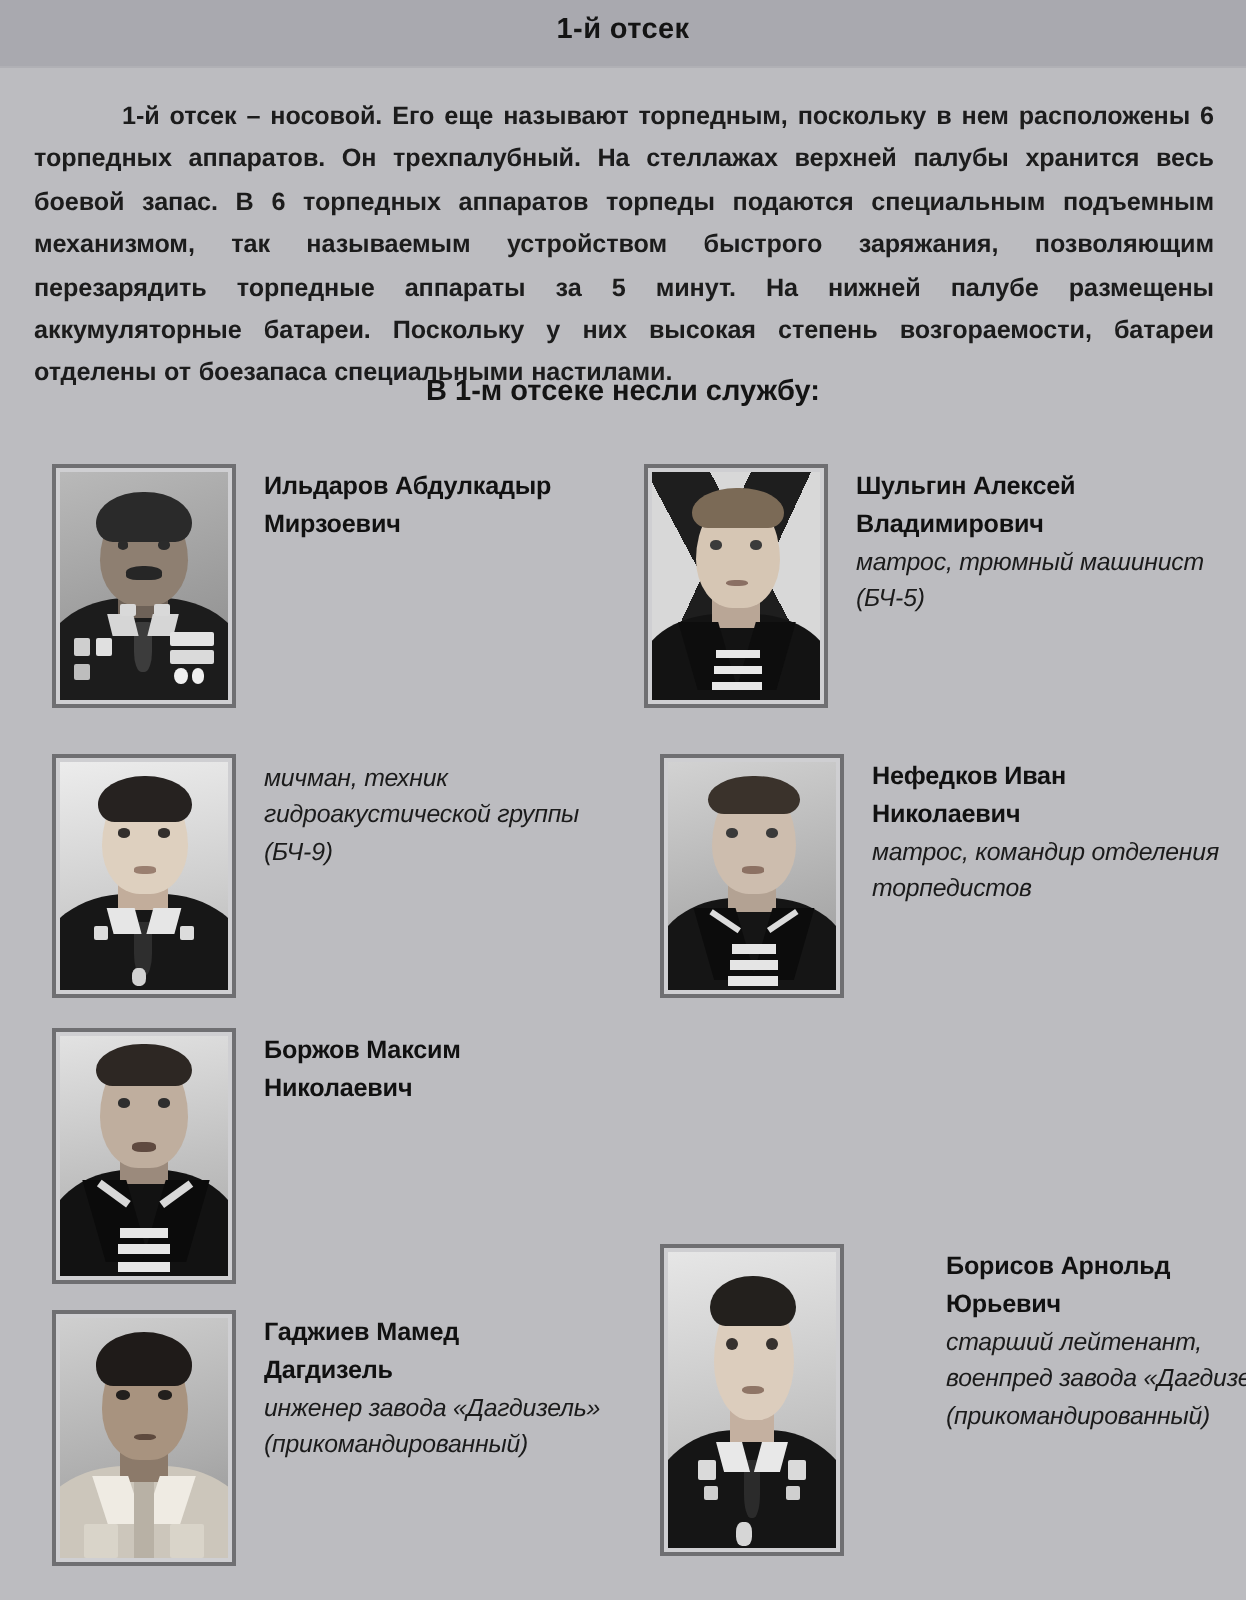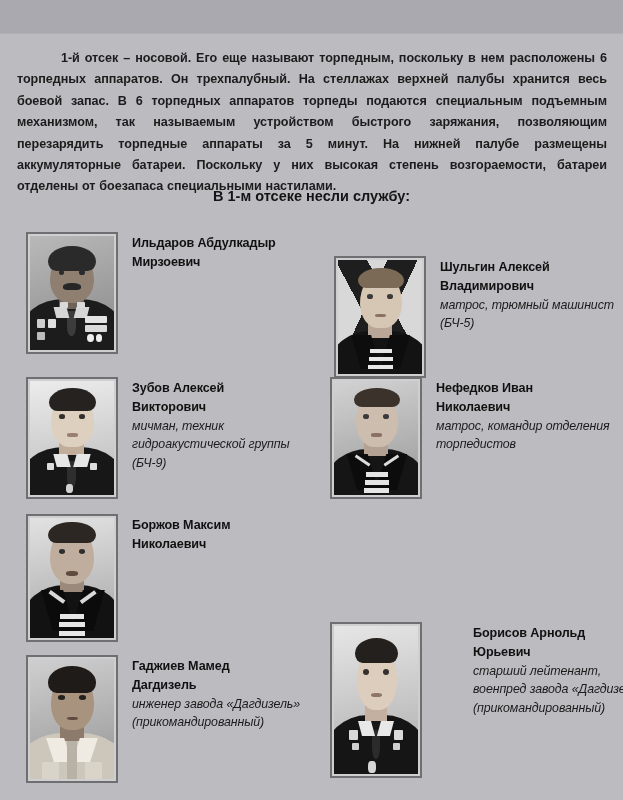--- a/index.html
+++ b/index.html
@@ -148,20 +148,21 @@
   .pt-mouth { position:absolute; border-radius:40%; }
   .pt-eye { position:absolute; border-radius:50%; }
   .pt-tache { position:absolute; border-radius:45% 45% 30% 30%; }
 </style>
 </head>
 <body>
 
 <div class="page">
 
   <div class="header-band"></div>
+  <div class="header-title">1-й отсек</div>
 
   <div class="intro">1-й отсек – носовой. Его еще называют торпедным, поскольку в нем расположены 6 торпедных аппаратов. Он трехпалубный. На стеллажах верхней палубы хранится весь боевой запас. В 6 торпедных аппаратов торпеды подаются специальным подъемным механизмом, так называемым устройством быстрого заряжания, позволяющим перезарядить торпедные аппараты за 5 минут. На нижней палубе размещены аккумуляторные батареи. Поскольку у них высокая степень возгораемости, батареи отделены от боезапаса специальными настилами.</div>
 
   <div class="subheading">В 1-м отсеке несли службу:</div>
 
   <div class="crew">
 
     <div class="crew-entry" style="left:26px; top:14px;">
       <div class="photo-frame">
         <div class="photo-inner">
@@ -188,21 +189,21 @@
         </div>
       </div>
       <div class="person-text">
         <div class="person-name">
           <span>Ильдаров Абдулкадыр</span><br>
           <span>Мирзоевич</span>
         </div>
       </div>
     </div>
 
-    <div class="crew-entry" style="left:334px; top:14px;margin-top:24px;">
+    <div class="crew-entry" style="left:322px; top:14px;">
       <div class="photo-frame">
         <div class="photo-inner">
           <div class="pt-bg" style="background:#d8d8d8;"></div>
           <div class="pt-bg" style="background:linear-gradient(115deg,transparent 0%,transparent 36%,#1e1e1e 36%,#1e1e1e 58%,transparent 58%);"></div>
           <div class="pt-bg" style="background:linear-gradient(-118deg,transparent 0%,transparent 38%,#1e1e1e 38%,#1e1e1e 60%,transparent 60%);"></div>
           <div class="pt-torso" style="left:-8%;top:62%;width:116%;height:46%;background:#131313;"></div>
           <div class="pt-neck" style="left:36%;top:52%;width:28%;height:16%;background:#b9a696;"></div>
           <div class="pt-head" style="left:26%;top:11%;width:50%;height:49%;background:#d6c6b4;"></div>
           <div class="pt-hair" style="left:24%;top:7%;width:54%;height:18%;background:#7b6a56;"></div>
           <div class="pt-eye" style="left:35%;top:30%;width:7%;height:4%;background:#3b3b3b;"></div>
@@ -237,24 +238,20 @@
           <div class="pt-mouth" style="left:44%;top:46%;width:13%;height:3%;background:#9a7f70;"></div>
           <div class="pt-tie" style="left:44%;top:70%;width:11%;height:24%;background:#2e2e2e;"></div>
           <div class="pt-collar" style="left:30%;top:64%;width:17%;height:11%;background:#e6e6e6;transform:skewX(15deg);"></div>
           <div class="pt-collar" style="left:53%;top:64%;width:17%;height:11%;background:#e6e6e6;transform:skewX(-15deg);"></div>
           <div class="pt-badge" style="left:20%;top:72%;width:9%;height:6%;background:#dcdcdc;"></div>
           <div class="pt-badge" style="left:71%;top:72%;width:9%;height:6%;background:#dcdcdc;"></div>
           <div class="pt-badge" style="left:43%;top:90%;width:8%;height:8%;background:#d2d2d2;border-radius:40%;"></div>
         </div>
       </div>
       <div class="person-text">
-        <div class="person-name">
-          <span>Зубов Алексей</span><br>
-          <span>Викторович</span>
-        </div>
         <div class="person-role">мичман, техник гидроакустической группы (БЧ-9)</div>
       </div>
     </div>
 
     <div class="crew-entry" style="left:330px; top:159px;">
       <div class="photo-frame">
         <div class="photo-inner">
           <div class="pt-bg" style="background:linear-gradient(165deg,#d2d2d2 0%,#b0b0b0 60%,#9a9a9a 100%);"></div>
           <div class="pt-torso" style="left:-8%;top:60%;width:116%;height:48%;background:#151515;"></div>
           <div class="pt-neck" style="left:36%;top:50%;width:28%;height:16%;background:#b3a293;"></div>

